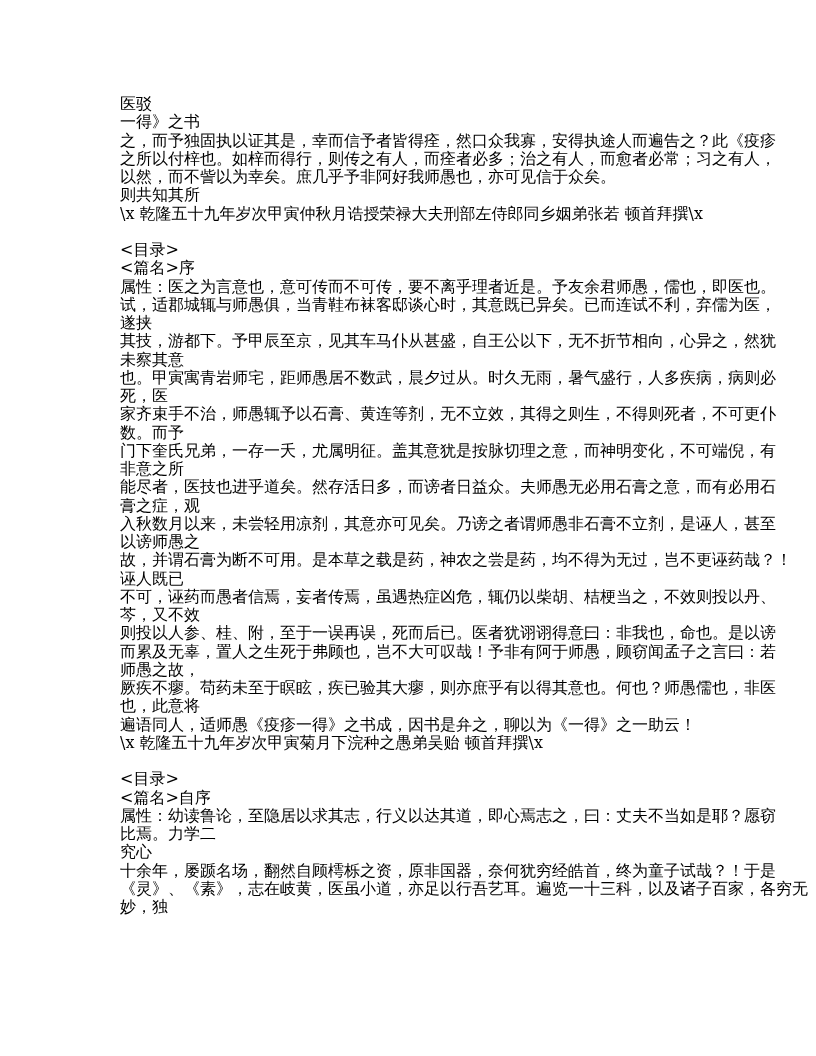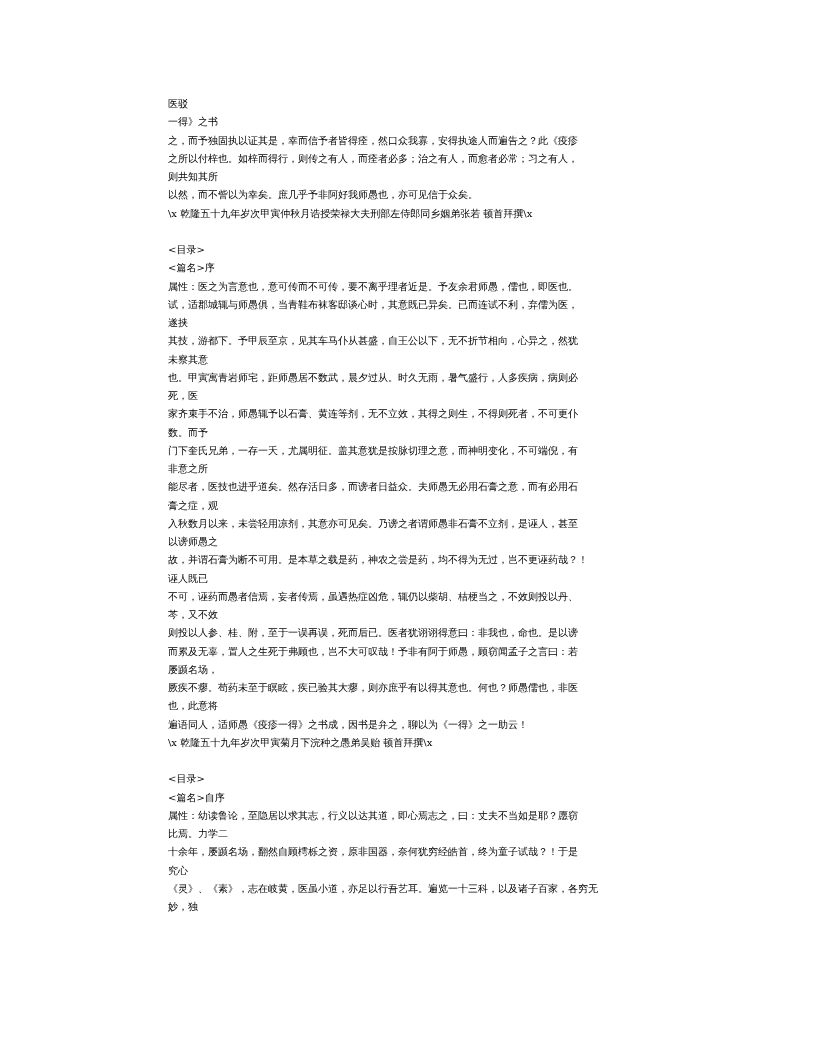--- a/index.html
+++ b/index.html
@@ -18,42 +18,41 @@
     .page {
       position: absolute;
       left: 120px;
       top: 95px;
       width: 590px;
     }
     .line {
       display: block;
       height: 18.25px;
       line-height: 18.25px;
-      font-size: 10px;
+      font-size: 16px;
       white-space: nowrap;
       overflow: visible;
-      margin-left: 48px;
     }
     .blank {
       display: block;
       height: 18.25px;
     }
   </style>
 </head>
 <body>
 
 <div class="page">
 
   <div>
     <span class="line">医驳</span>
     <span class="line">一得》之书</span>
     <span class="line">之，而予独固执以证其是，幸而信予者皆得痊，然口众我寡，安得执途人而遍告之？此《疫疹</span>
     <span class="line">之所以付梓也。如梓而得行，则传之有人，而痊者必多；治之有人，而愈者必常；习之有人，</span>
+    <span class="line">以然，而不訾以为幸矣。庶几乎予非阿好我师愚也，亦可见信于众矣。</span>
     <span class="line">则共知其所</span>
-    <span class="line">以然，而不訾以为幸矣。庶几乎予非阿好我师愚也，亦可见信于众矣。</span>
     <span class="line">\x 乾隆五十九年岁次甲寅仲秋月诰授荣禄大夫刑部左侍郎同乡姻弟张若 顿首拜撰\x</span>
   </div>
 
   <span class="blank"></span>
 
   <div>
     <span class="line">&lt;目录&gt;</span>
     <span class="line">&lt;篇名&gt;序</span>
     <span class="line">属性：医之为言意也，意可传而不可传，要不离乎理者近是。予友余君师愚，儒也，即医也。</span>
     <span class="line">试，适郡城辄与师愚俱，当青鞋布袜客邸谈心时，其意既已异矣。已而连试不利，弃儒为医，</span>
@@ -69,33 +68,33 @@
     <span class="line">能尽者，医技也进乎道矣。然存活日多，而谤者日益众。夫师愚无必用石膏之意，而有必用石</span>
     <span class="line">膏之症，观</span>
     <span class="line">入秋数月以来，未尝轻用凉剂，其意亦可见矣。乃谤之者谓师愚非石膏不立剂，是诬人，甚至</span>
     <span class="line">以谤师愚之</span>
     <span class="line">故，并谓石膏为断不可用。是本草之载是药，神农之尝是药，均不得为无过，岂不更诬药哉？！</span>
     <span class="line">诬人既已</span>
     <span class="line">不可，诬药而愚者信焉，妄者传焉，虽遇热症凶危，辄仍以柴胡、桔梗当之，不效则投以丹、</span>
     <span class="line">芩，又不效</span>
     <span class="line">则投以人参、桂、附，至于一误再误，死而后已。医者犹诩诩得意曰：非我也，命也。是以谤</span>
     <span class="line">而累及无辜，置人之生死于弗顾也，岂不大可叹哉！予非有阿于师愚，顾窃闻孟子之言曰：若</span>
-    <span class="line">屡踬名场，</span>
+    <span class="line">师愚之故，</span>
     <span class="line">厥疾不瘳。苟药未至于瞑眩，疾已验其大瘳，则亦庶乎有以得其意也。何也？师愚儒也，非医</span>
     <span class="line">也，此意将</span>
     <span class="line">遍语同人，适师愚《疫疹一得》之书成，因书是弁之，聊以为《一得》之一助云！</span>
     <span class="line">\x 乾隆五十九年岁次甲寅菊月下浣种之愚弟吴贻 顿首拜撰\x</span>
   </div>
 
   <span class="blank"></span>
 
   <div>
     <span class="line">&lt;目录&gt;</span>
     <span class="line">&lt;篇名&gt;自序</span>
     <span class="line">属性：幼读鲁论，至隐居以求其志，行义以达其道，即心焉志之，曰：丈夫不当如是耶？愿窃</span>
     <span class="line">比焉。力学二</span>
+    <span class="line">究心</span>
     <span class="line">十余年，屡踬名场，翻然自顾樗栎之资，原非国器，奈何犹穷经皓首，终为童子试哉？！于是</span>
-    <span class="line">究心</span>
     <span class="line">《灵》、《素》，志在岐黄，医虽小道，亦足以行吾艺耳。遍览一十三科，以及诸子百家，各穷无</span>
     <span class="line">妙，独</span>
   </div>
 
 </div>
 
 </body></html>

